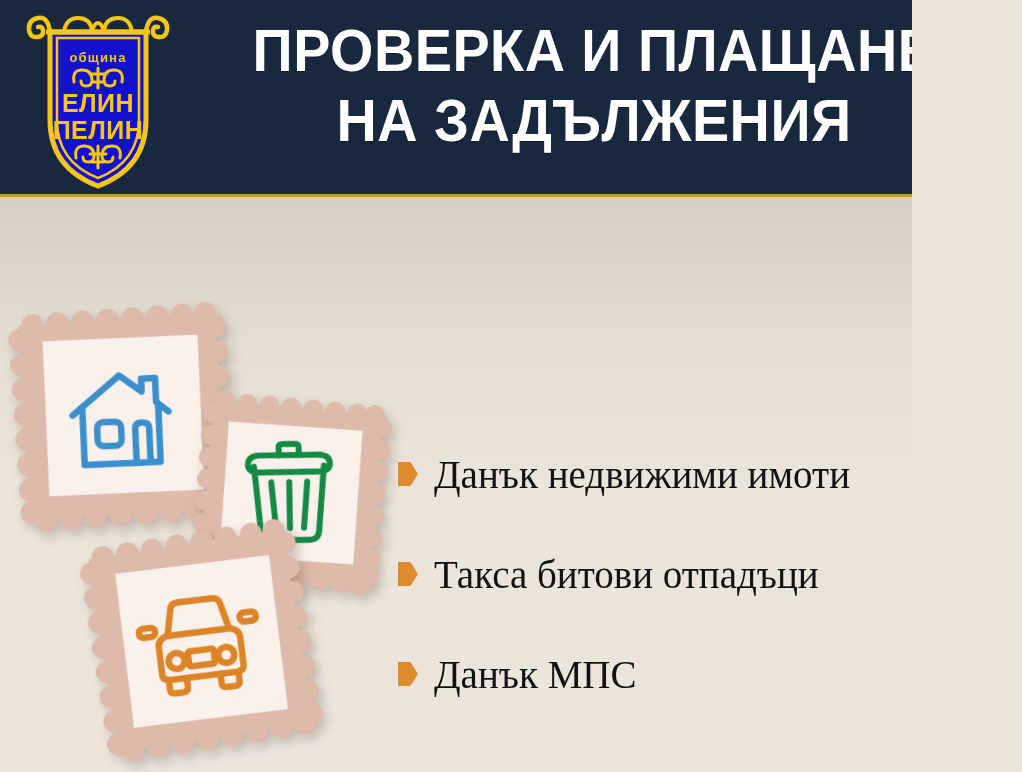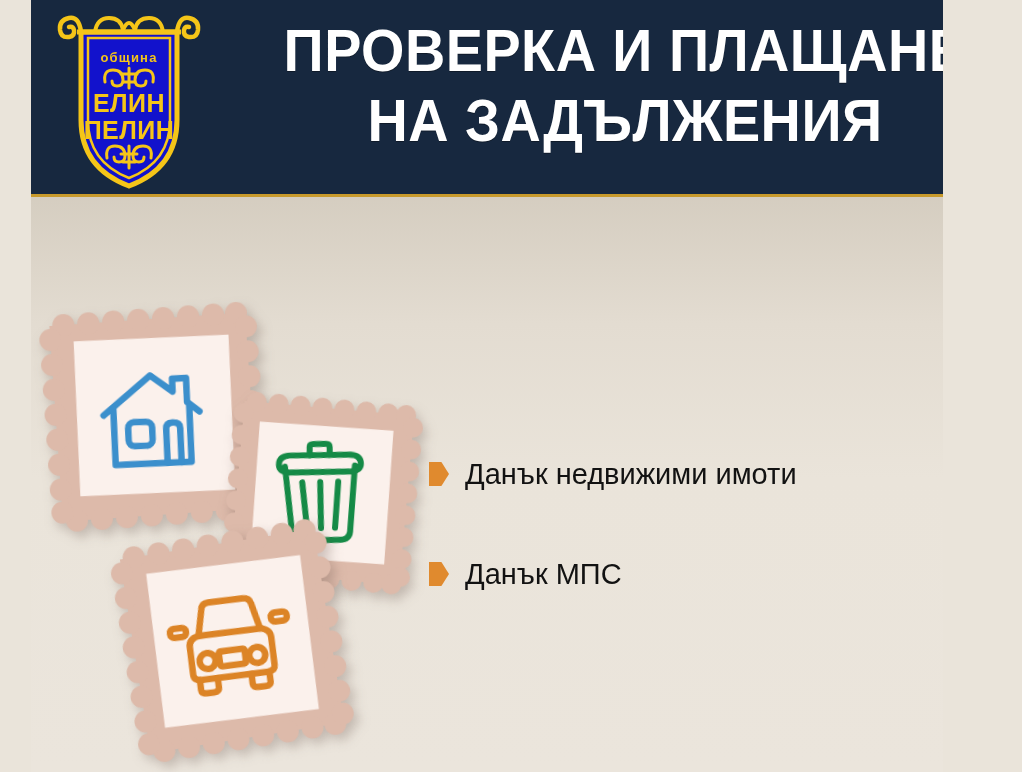--- a/index.html
+++ b/index.html
@@ -8,21 +8,20 @@
     width:1022px;height:772px;
     font-family:"Liberation Sans", sans-serif;
     background:#EAE4DA;
     overflow:hidden;
   }
   .poster{
     position:relative;
     width:912px;height:772px;
     background:linear-gradient(180deg,#BCB3A4 0%,#CFC7B9 18%,#E3DCD1 42%,#EAE4DA 62%,#EBE5DC 100%);
     overflow:hidden;
-    margin-left:31px;
   }
 
   
   .header{
     position:absolute;left:0;top:0;width:1022px;height:197px;
     background:#17283F;
     z-index:6;
   }
   .header:after{
     content:"";position:absolute;left:0;bottom:0;width:100%;height:3px;
@@ -94,22 +93,22 @@
   .bullet-row{
     display:flex;align-items:center;
     height:100px;
   }
   .bullet-marker{
     flex:0 0 auto;width:20px;height:24px;margin-right:16px;
     background:#E08A2E;
     clip-path:polygon(0 0,62% 0,100% 50%,62% 100%,0 100%);
   }
   .bullet-label{
-    font-family:Liberation Sans, sans-serif;
-    font-size:29px;
+    font-family:Liberation Serif, serif;
+    font-size:39px;
     color:#121212;
     line-height:1;
     white-space:nowrap;
   }
 </style>
 </head>
 <body>
 
 <div class="poster">
 
@@ -316,20 +315,24 @@
     </div>
   </div>
 
   <div class="bullets">
 
     <div class="bullet-row">
       <span class="bullet-marker"></span>
       <span class="bullet-label">Данък недвижими имоти</span>
     </div>
 
+    <div class="bullet-row">
+      <span class="bullet-marker"></span>
+      <span class="bullet-label">Такса битови отпадъци</span>
+    </div>
 
     <div class="bullet-row">
       <span class="bullet-marker"></span>
       <span class="bullet-label">Данък МПС</span>
     </div>
   </div>
 
 </div>
 
 </body></html>

